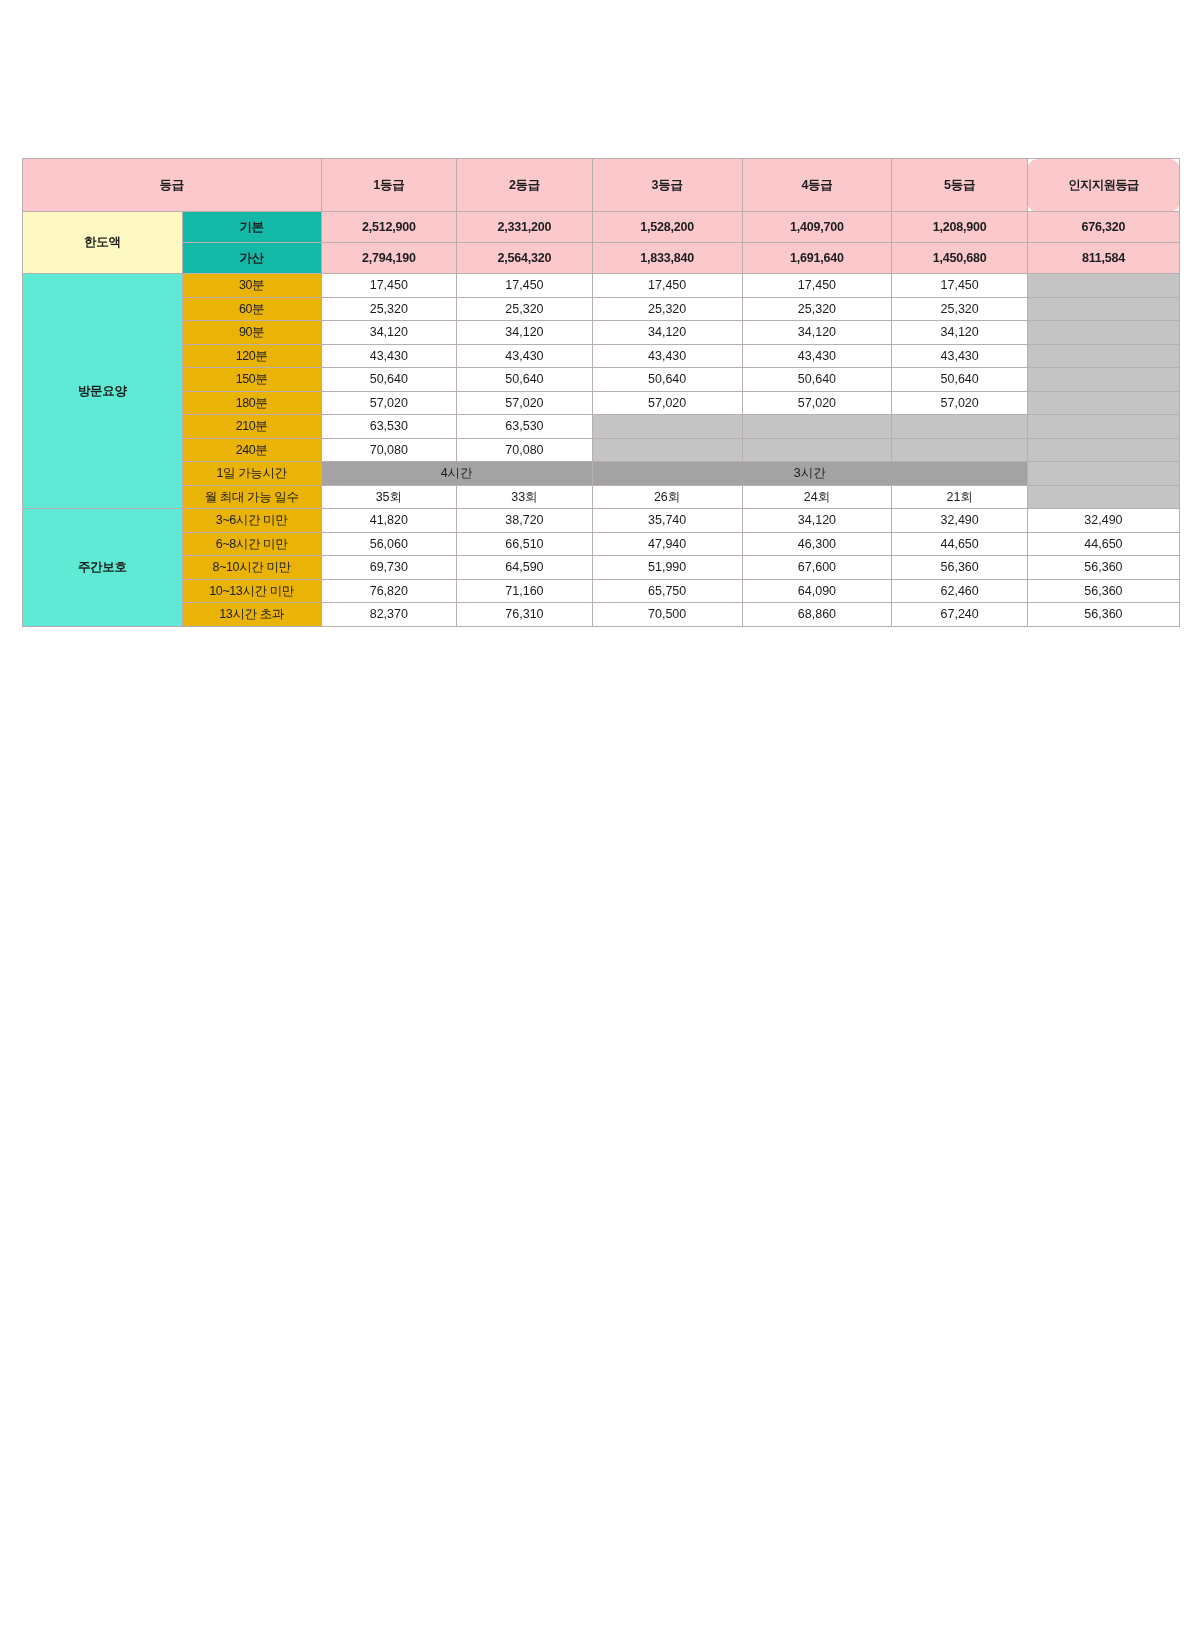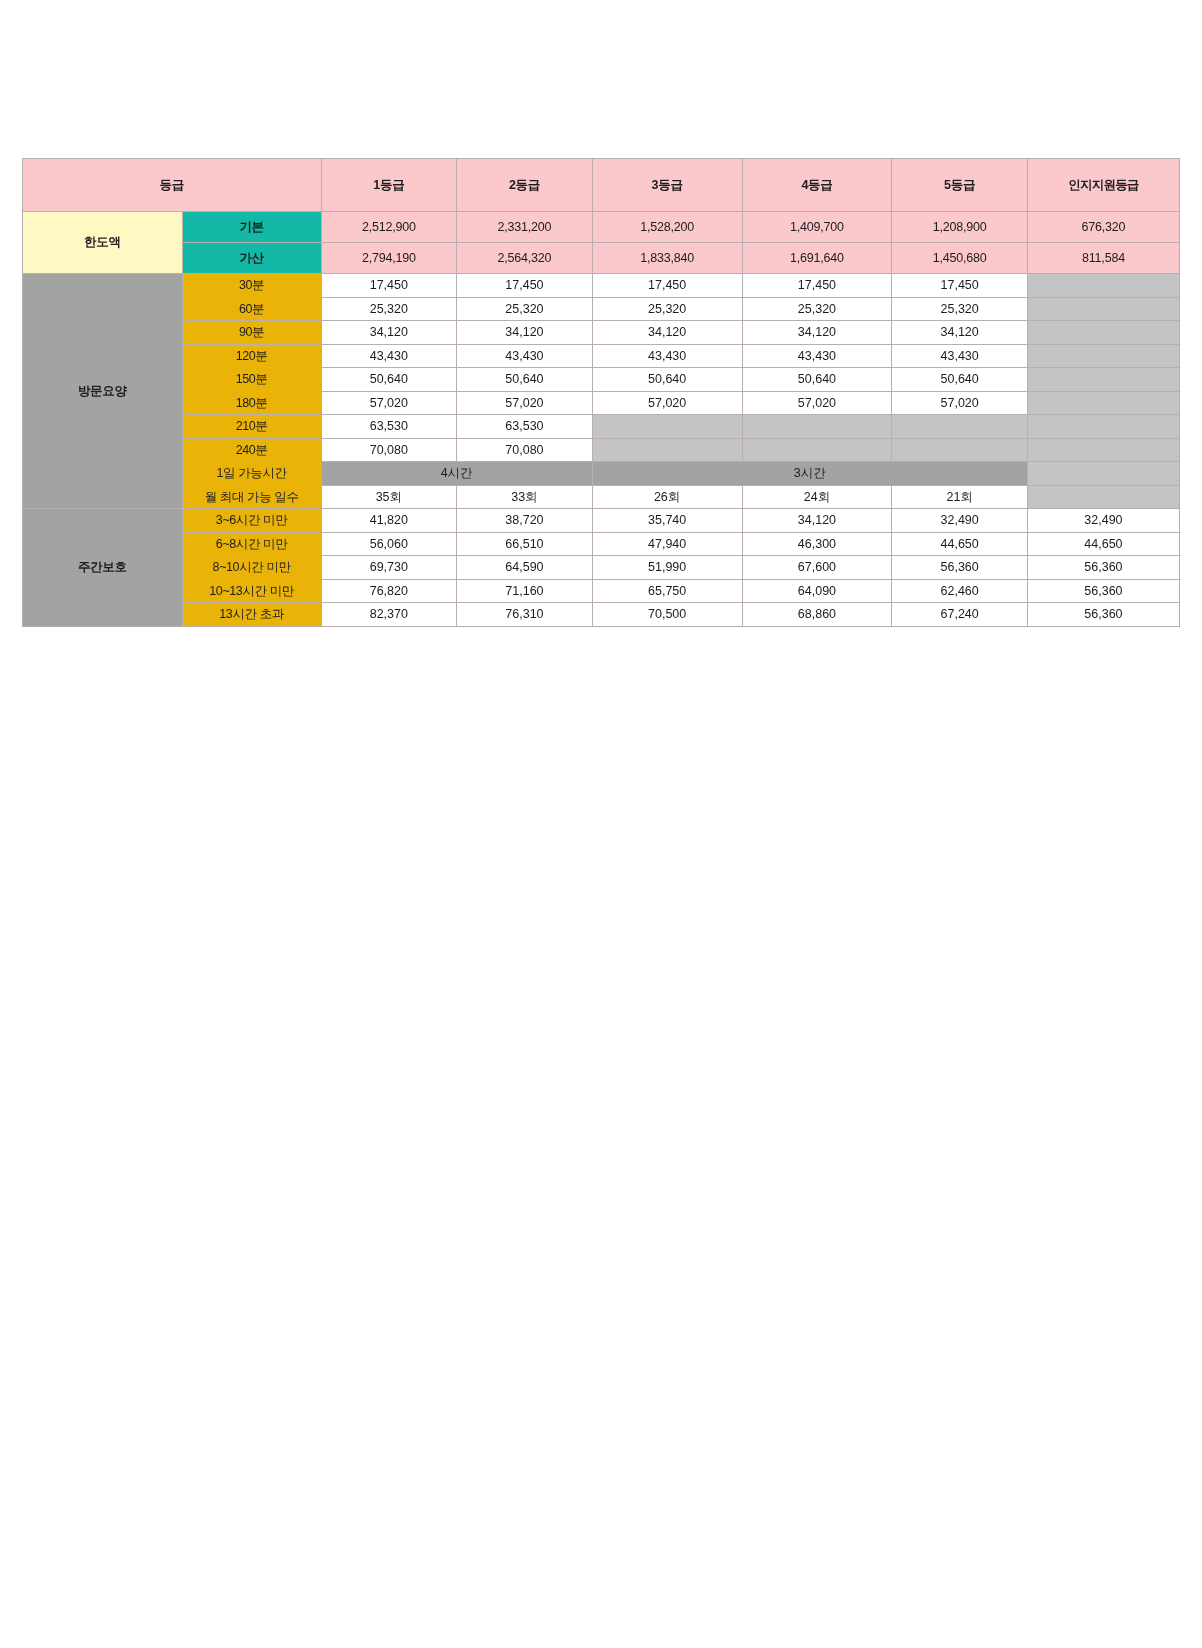--- a/index.html
+++ b/index.html
@@ -54,47 +54,47 @@
   col.c-cog      { width: 139px; }
 
   
   td.hdr {
     background: #fbc8cc;
     font-weight: bold;
     font-size: 19px;
     height: 52px;
     letter-spacing: -0.3px;
   }
-  td.hdr-cog { font-size: 18px; letter-spacing: -0.8px; }
+  td.hdr-cog { font-size: 18px; letter-spacing: -0.8px; border-radius: 11px; }
 
   
   td.limit-group {
     background: #fef9c3;
     font-weight: bold;
     font-size: 17px;
     letter-spacing: -0.3px;
   }
   td.limit-label {
     background: #14b8a6;
     font-weight: bold;
     font-size: 17px;
     height: 30px;
     letter-spacing: -0.3px;
   }
   td.limit-val {
     background: #fbc8cc;
-    font-weight: normal;
+    font-weight: bold;
     font-size: 18px;
     height: 30px;
     letter-spacing: -0.2px;
   }
 
   
   td.sec-group {
-    background: #a3a3a3;
+    background: #5eead4;
     font-weight: bold;
     font-size: 17px;
     letter-spacing: -0.3px;
   }
 
   
   td.row-label {
     background: #eab308;
     font-size: 12.5px;
     height: 22.5px;

